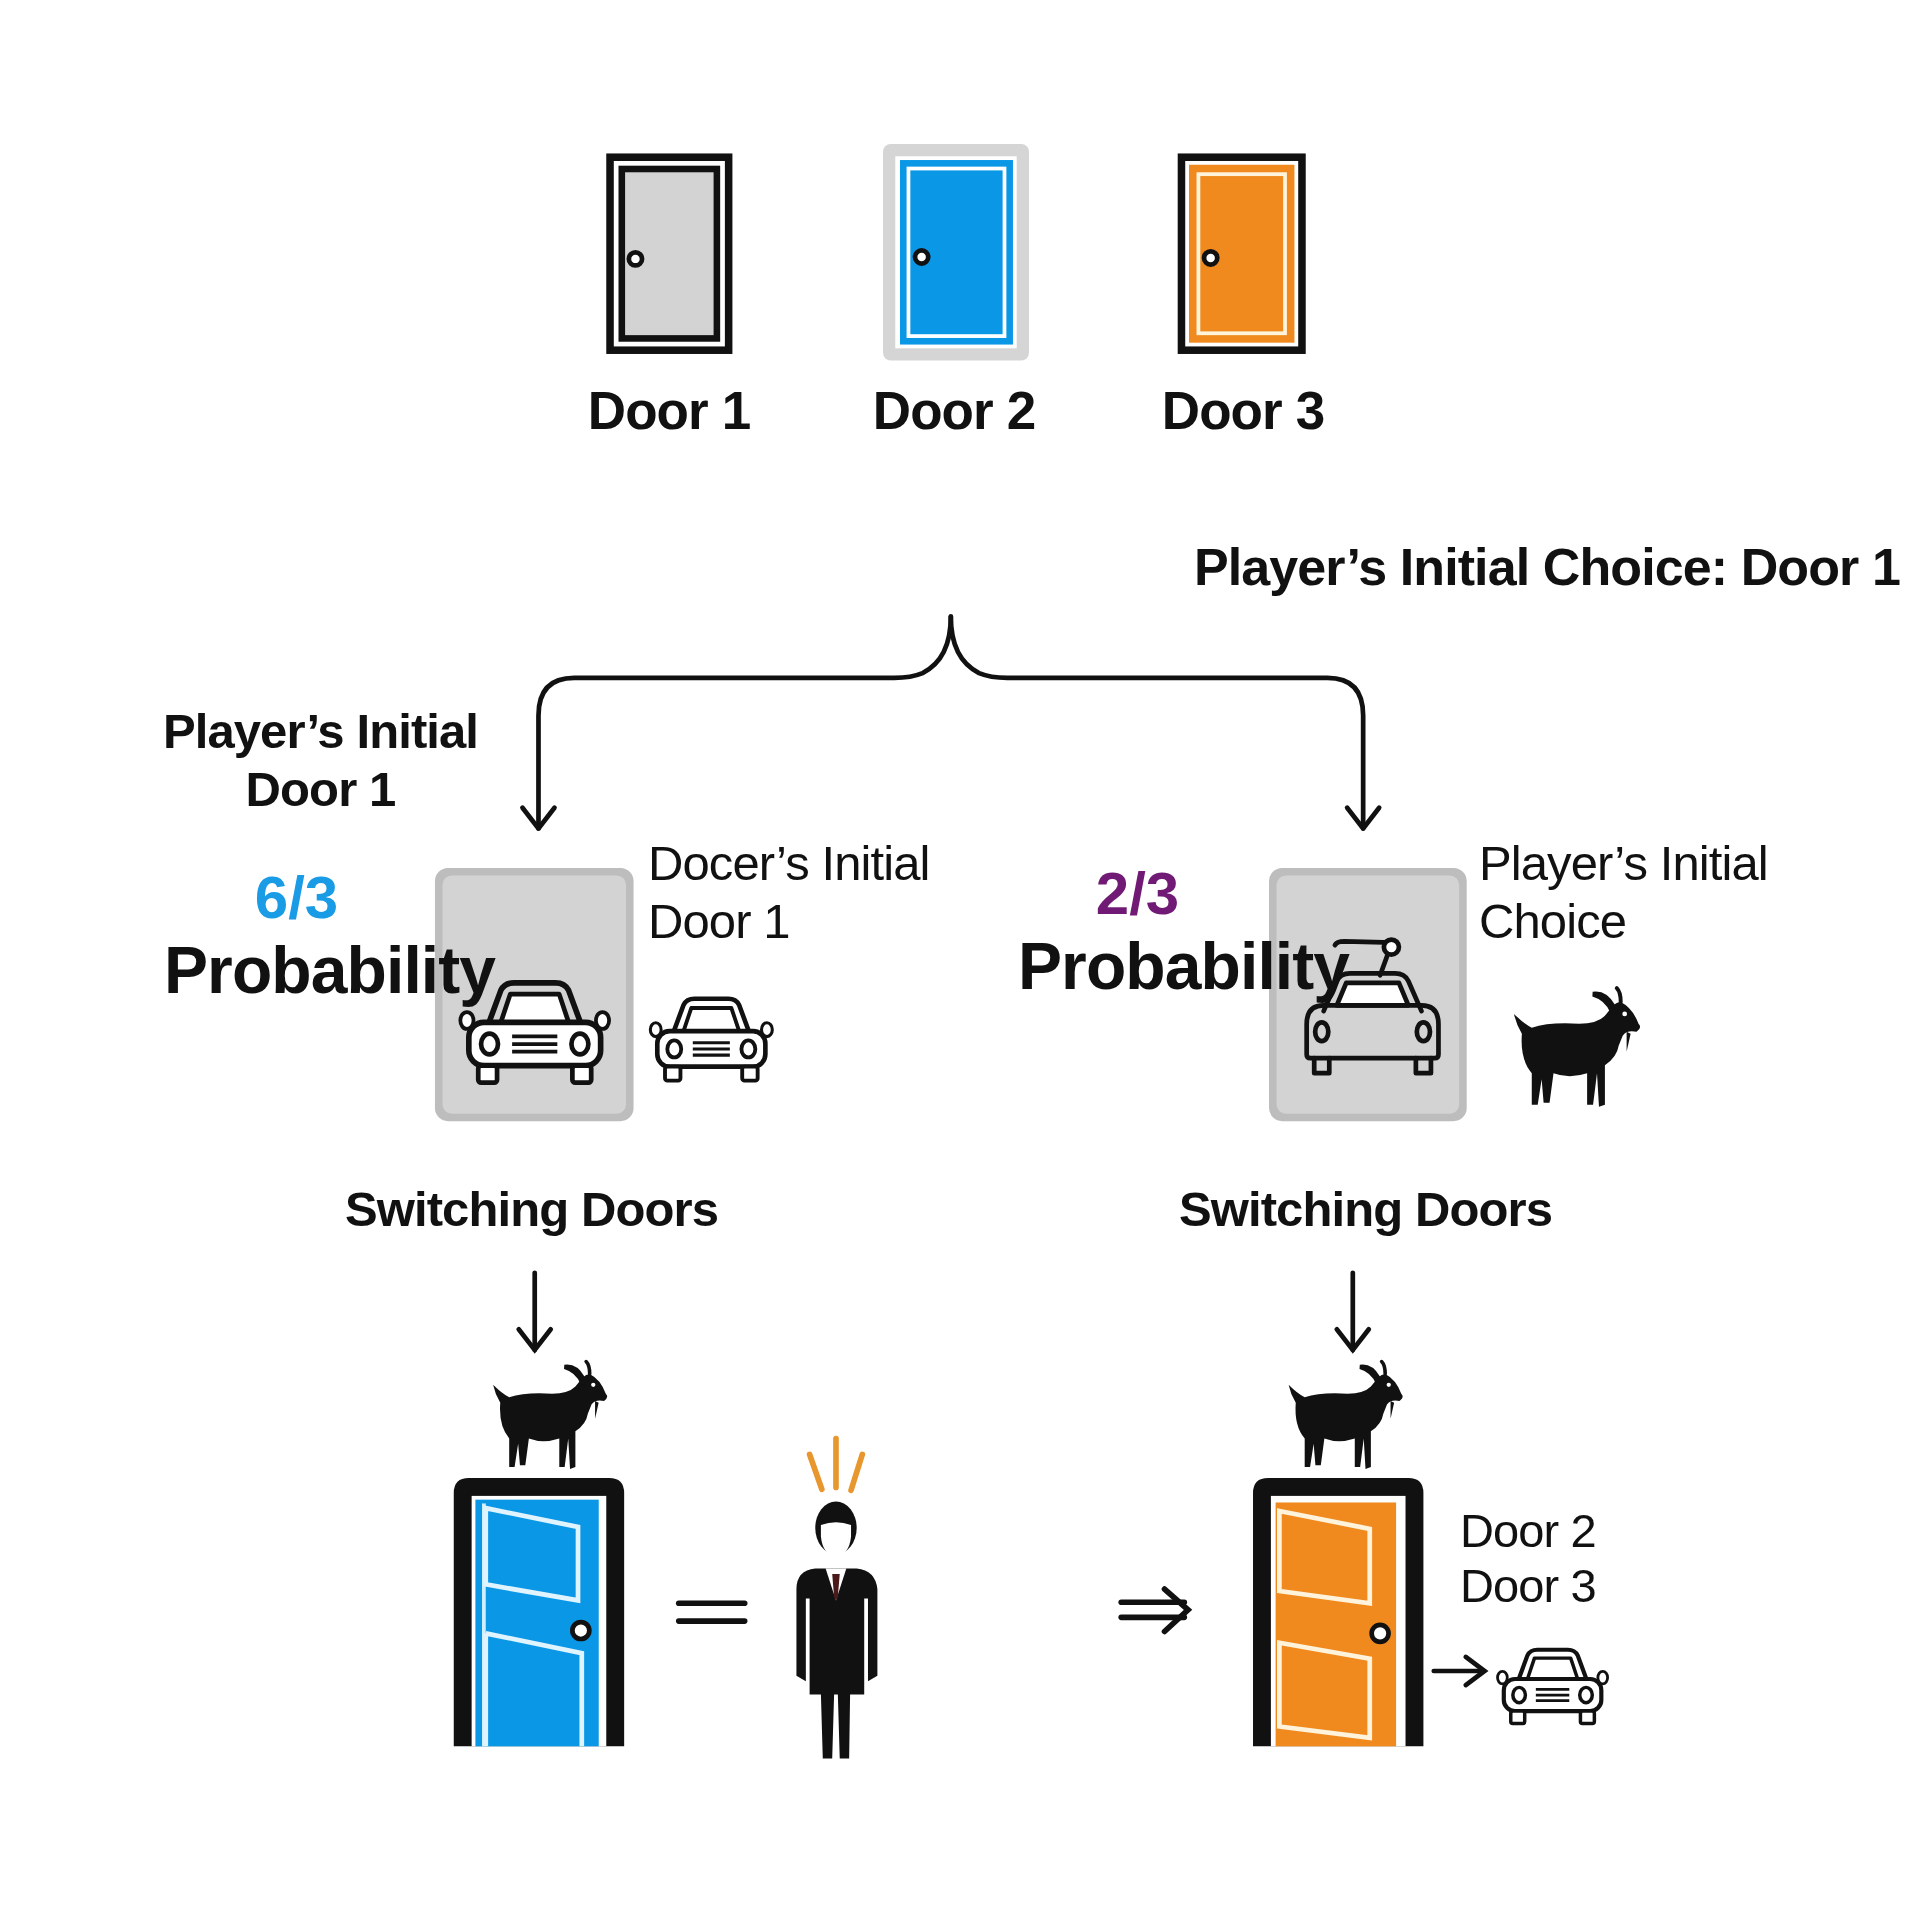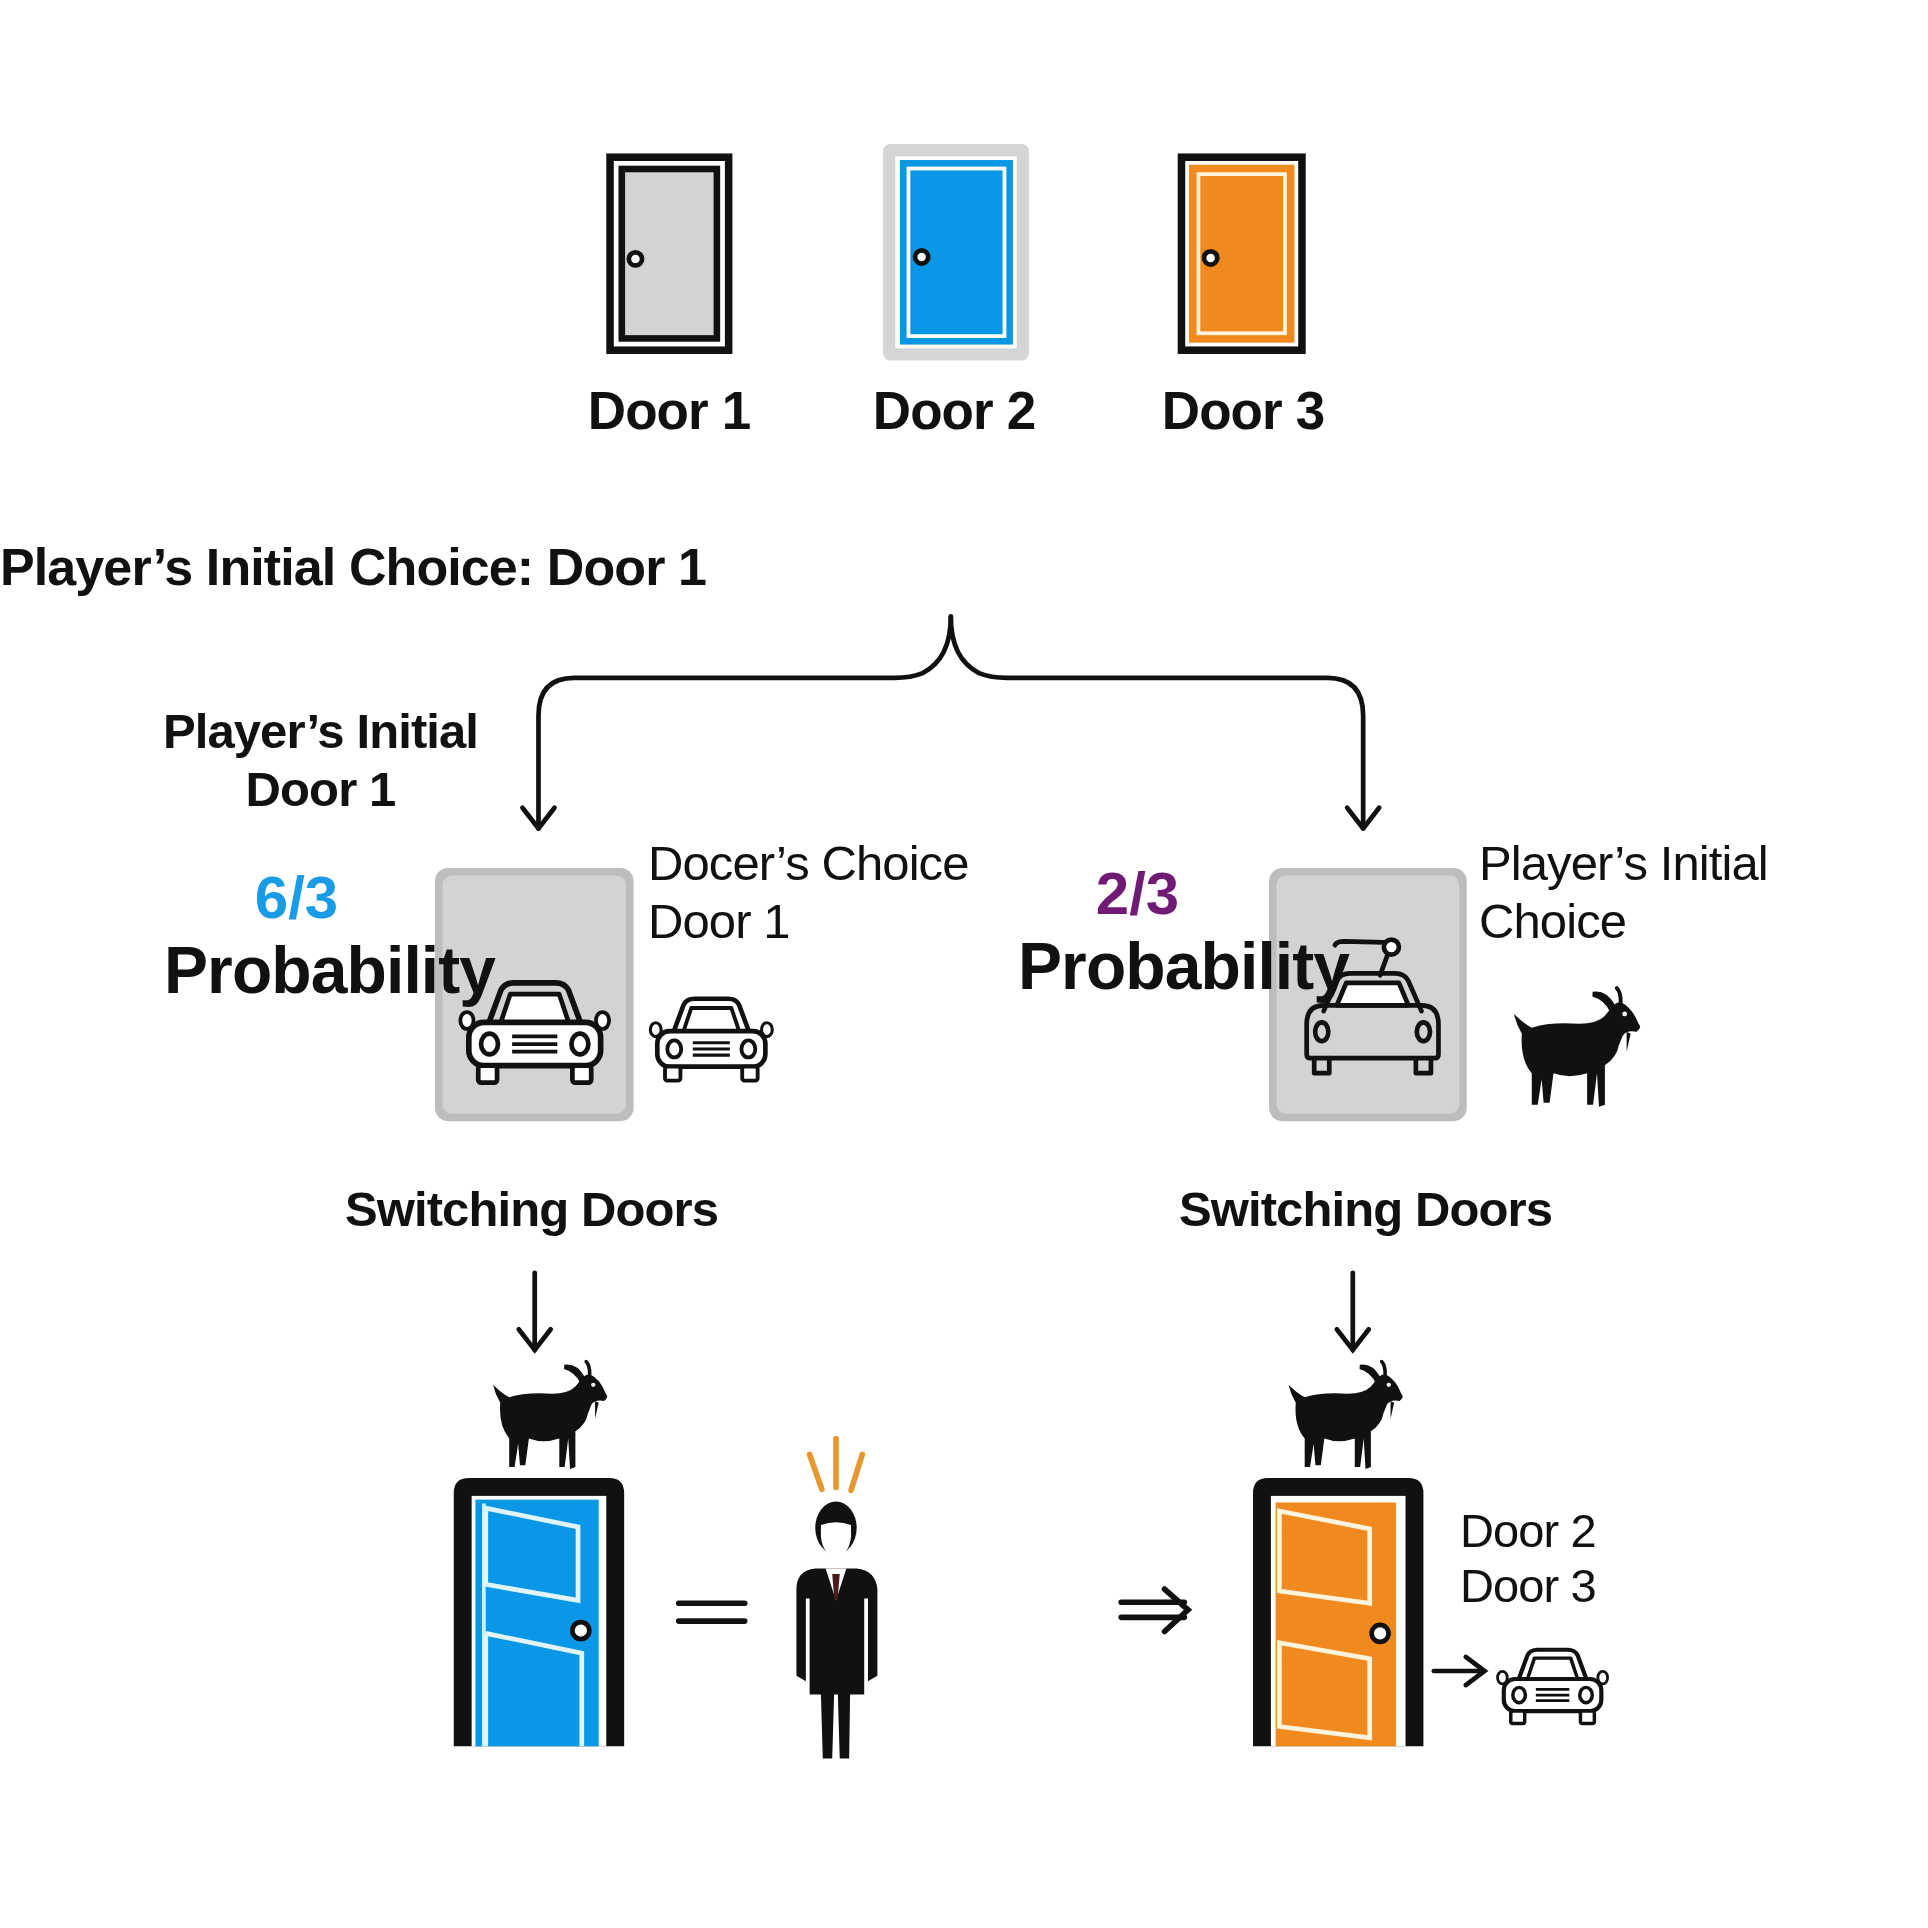--- a/index.html
+++ b/index.html
@@ -149,30 +149,30 @@
     <line x1="1523" y1="1775" x2="1575" y2="1775"></line>
     <path d="M1557 1760 L1577 1775 L1557 1790"></path>
   </g>
   <use href="#car" transform="translate(1590 1748) scale(0.74)"></use>
 </svg>
 
 <div class="abs lbl-bold door-label" style="left:556px; top:380px;">Door 1</div>
 <div class="abs lbl-bold door-label" style="left:841px; top:380px;">Door 2</div>
 <div class="abs lbl-bold door-label" style="left:1130px; top:380px;">Door 3</div>
 
-<div class="abs lbl-bold" style="left:0; width:1928px; top:537px; text-align:left; font-size:52px; padding-right:28px; box-sizing:border-box;">Player’s Initial Choice: Door 1</div>
+<div class="abs lbl-bold" style="left:0; width:1928px; top:537px; text-align:right; font-size:52px; padding-right:28px; box-sizing:border-box;">Player’s Initial Choice: Door 1</div>
 
 <div class="abs lbl-bold" style="left:151px; width:339px; top:702px; text-align:center; font-size:49px; line-height:58px;">
   <div>Player’s Initial</div>
   <div>Door 1</div>
 </div>
 <div class="abs prob-frac" style="left:240px; width:113px; top:863px; color:#1A9BE6;">6/3</div>
 <div class="abs lbl-bold prob-word" style="left:164px; top:932px;">Probability</div>
 <div class="abs lbl-reg" style="left:648px; top:834px; font-size:49px; line-height:58px;">
-  <div>Docer’s Choice</div>
+  <div>Docer’s Initial</div>
   <div>Door 1</div>
 </div>
 <div class="abs lbl-bold" style="left:343px; width:377px; top:1181px; text-align:center; font-size:49px;">Switching Doors</div>
 
 <div class="abs prob-frac" style="left:1081px; width:113px; top:859px; color:#701a75;">2/3</div>
 <div class="abs lbl-bold prob-word" style="left:1018px; top:928px;">Probability</div>
 <div class="abs lbl-reg" style="left:1479px; top:834px; font-size:49px; line-height:58px;">
   <div>Player’s Initial</div>
   <div>Choice</div>
 </div>

